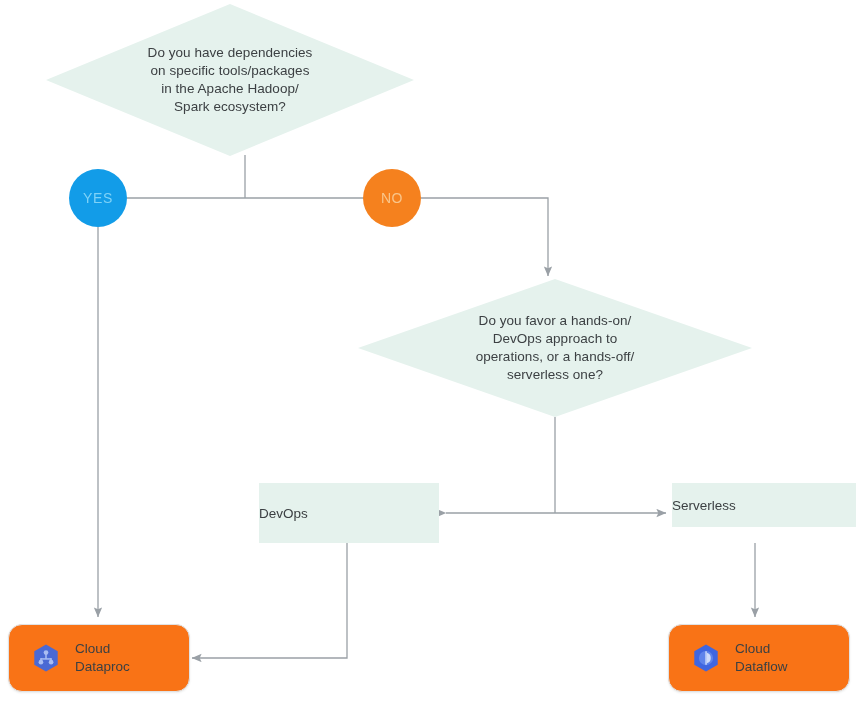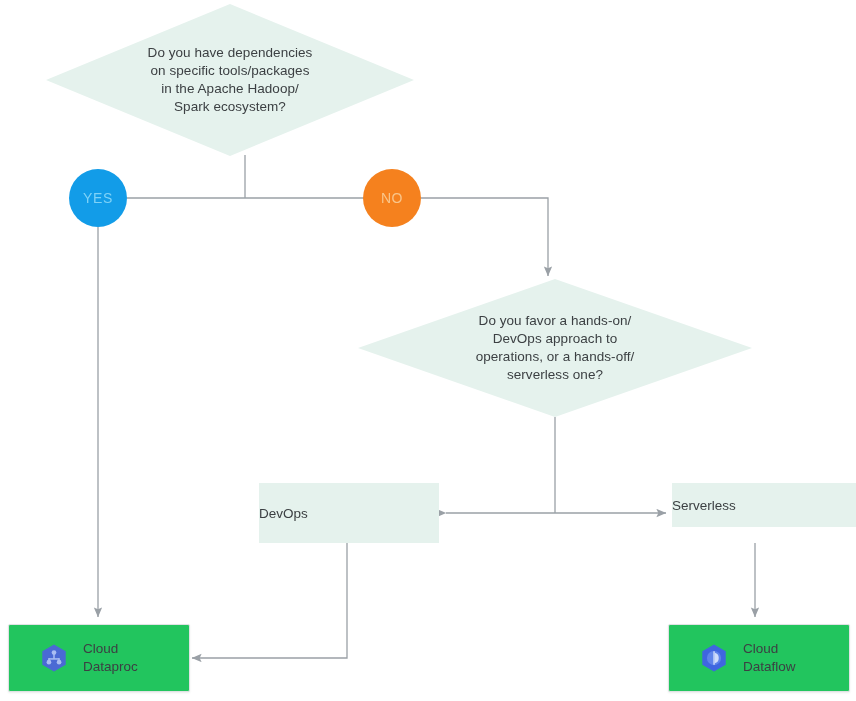--- a/index.html
+++ b/index.html
@@ -79,28 +79,27 @@
     background: #e5f2ed;
     display: flex;
     align-items: center;
     color: #3c4043;
     font-size: 13.5px;
   }
 
   
   .card {
     position: absolute;
-    background: #22c55e;
+    background: #f97316;
     border: 1px solid #e0e2e4;
-    border-radius: 2px;
+    border-radius: 14px;
     display: flex;
     align-items: center;
     box-shadow: 0 1px 2px rgba(60,64,67,0.10);
     box-sizing: border-box;
-    padding-left: 8px;
   }
   .card .ico {
     flex: 0 0 auto;
     margin-left: 22px;
     margin-right: 14px;
     width: 30px;
     height: 30px;
     display: block;
   }
   .card .cname {

